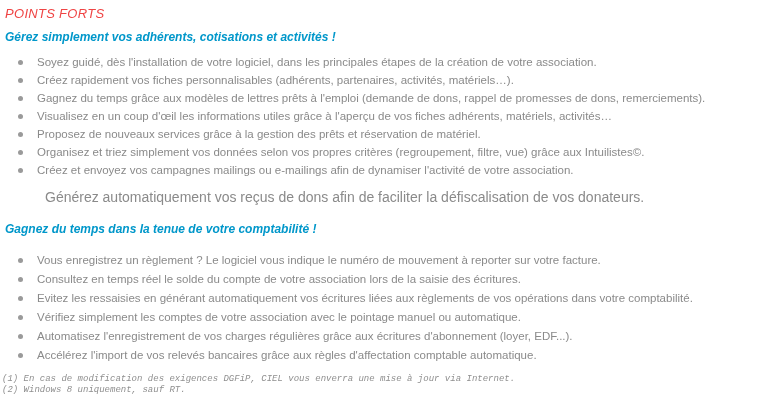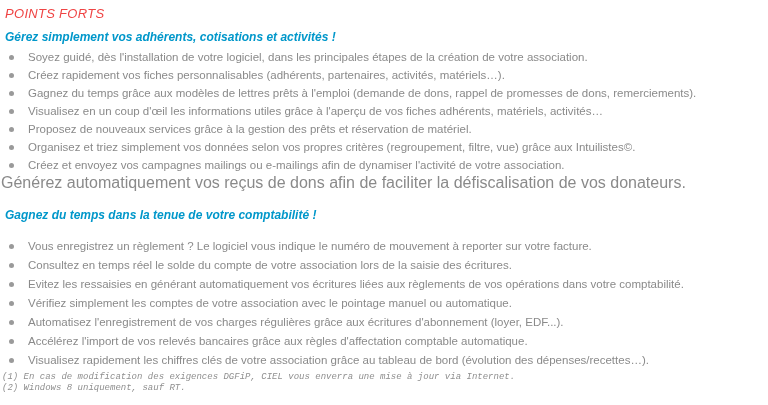--- a/index.html
+++ b/index.html
@@ -23,42 +23,43 @@
     color:#0097ca;
     font-size:12px;
     font-weight:bold;
     font-style:italic;
     line-height:14px;
     margin-top:8px;
     margin-bottom:4px;
   }
   .section-heading.second { margin-top:16px; margin-bottom:15px; }
 
-  ul.bullet-list { list-style:none; margin:0; padding:0; }
+  ul.bullet-list { list-style:none; margin:9px; padding:0; }
   ul.bullet-list li {
     position:relative;
     padding-left:23px;
     color:#8a8a8a;
     font-size:11.5px;
     line-height:18px;
     white-space:nowrap;
   }
   ul.bullet-list.second li { line-height:19px; }
   ul.bullet-list li .bullet-dot {
     position:absolute; left:4px; top:7px;
     width:5px; height:5px; border-radius:50%;
     background:#9a9a9a;
   }
 
   .section-footer-text {
     color:#8a8a8a;
-    font-size:16px;
+    font-size:14px;
     line-height:18px;
     margin-left:-4px;
     white-space:nowrap;
+    padding-left:44px;
   }
 
   .footnotes { margin-left:-3px; margin-top:2px; }
   .footnote-line {
     color:#8f8f8f;
     font-size:9px;
     font-style:italic;
     line-height:11px;
     white-space:nowrap;
     font-family:Liberation Mono, monospace;
@@ -87,21 +88,20 @@
 
   <div class="section-heading second">Gagnez du temps dans la tenue de votre comptabilité !</div>
 
   <ul class="bullet-list second">
     <li><span class="bullet-dot"></span><span>Vous enregistrez un règlement ? Le logiciel vous indique le numéro de mouvement à reporter sur votre facture.</span></li>
     <li><span class="bullet-dot"></span><span>Consultez en temps réel le solde du compte de votre association lors de la saisie des écritures.</span></li>
     <li><span class="bullet-dot"></span><span>Evitez les ressaisies en générant automatiquement vos écritures liées aux règlements de vos opérations dans votre comptabilité.</span></li>
     <li><span class="bullet-dot"></span><span>Vérifiez simplement les comptes de votre association avec le pointage manuel ou automatique.</span></li>
     <li><span class="bullet-dot"></span><span>Automatisez l'enregistrement de vos charges régulières grâce aux écritures d'abonnement (loyer, EDF...).</span></li>
     <li><span class="bullet-dot"></span><span>Accélérez l'import de vos relevés bancaires grâce aux règles d'affectation comptable automatique.</span></li>
-    <li><span class="bullet-dot"></span><span>Visualisez rapidement les chiffres clés de votre association grâce au tableau de bord (évolution des dépenses/recettes…).</span></li>
   </ul>
 
   <div class="footnotes">
     <div class="footnote-line">(1) En cas de modification des exigences DGFiP, CIEL vous enverra une mise à jour via Internet.</div>
     <div class="footnote-line">(2) Windows 8 uniquement, sauf RT.</div>
   </div>
 
 </div>
 
 </body></html>

